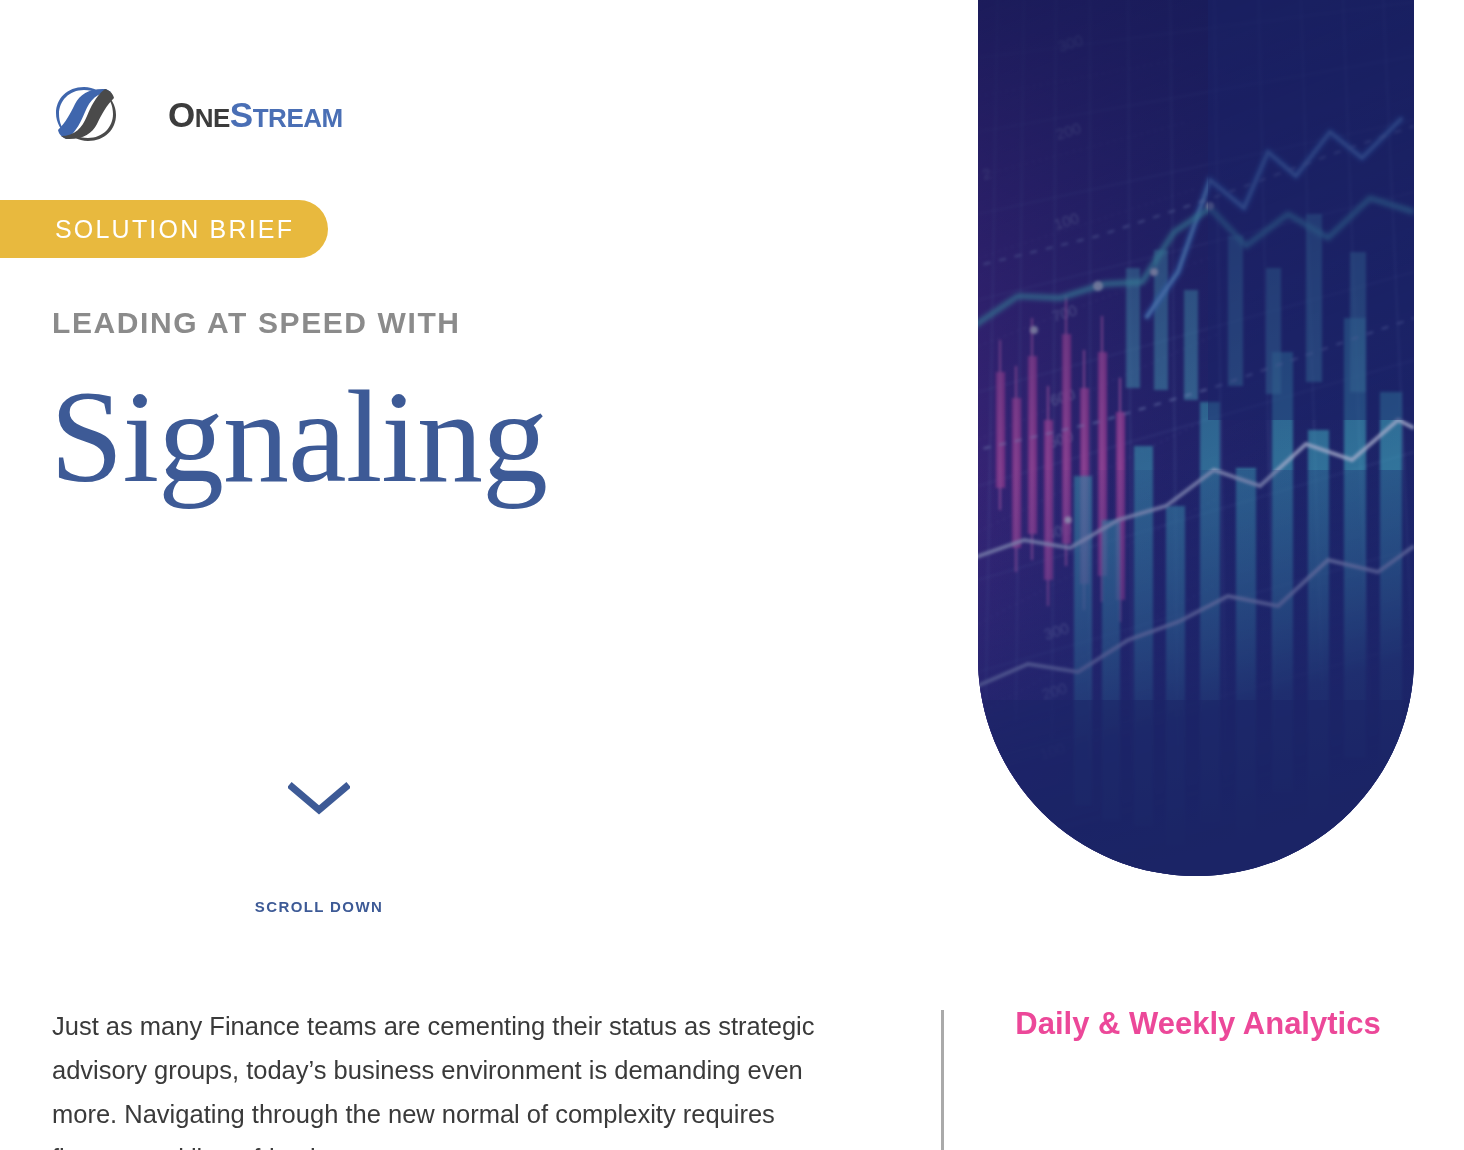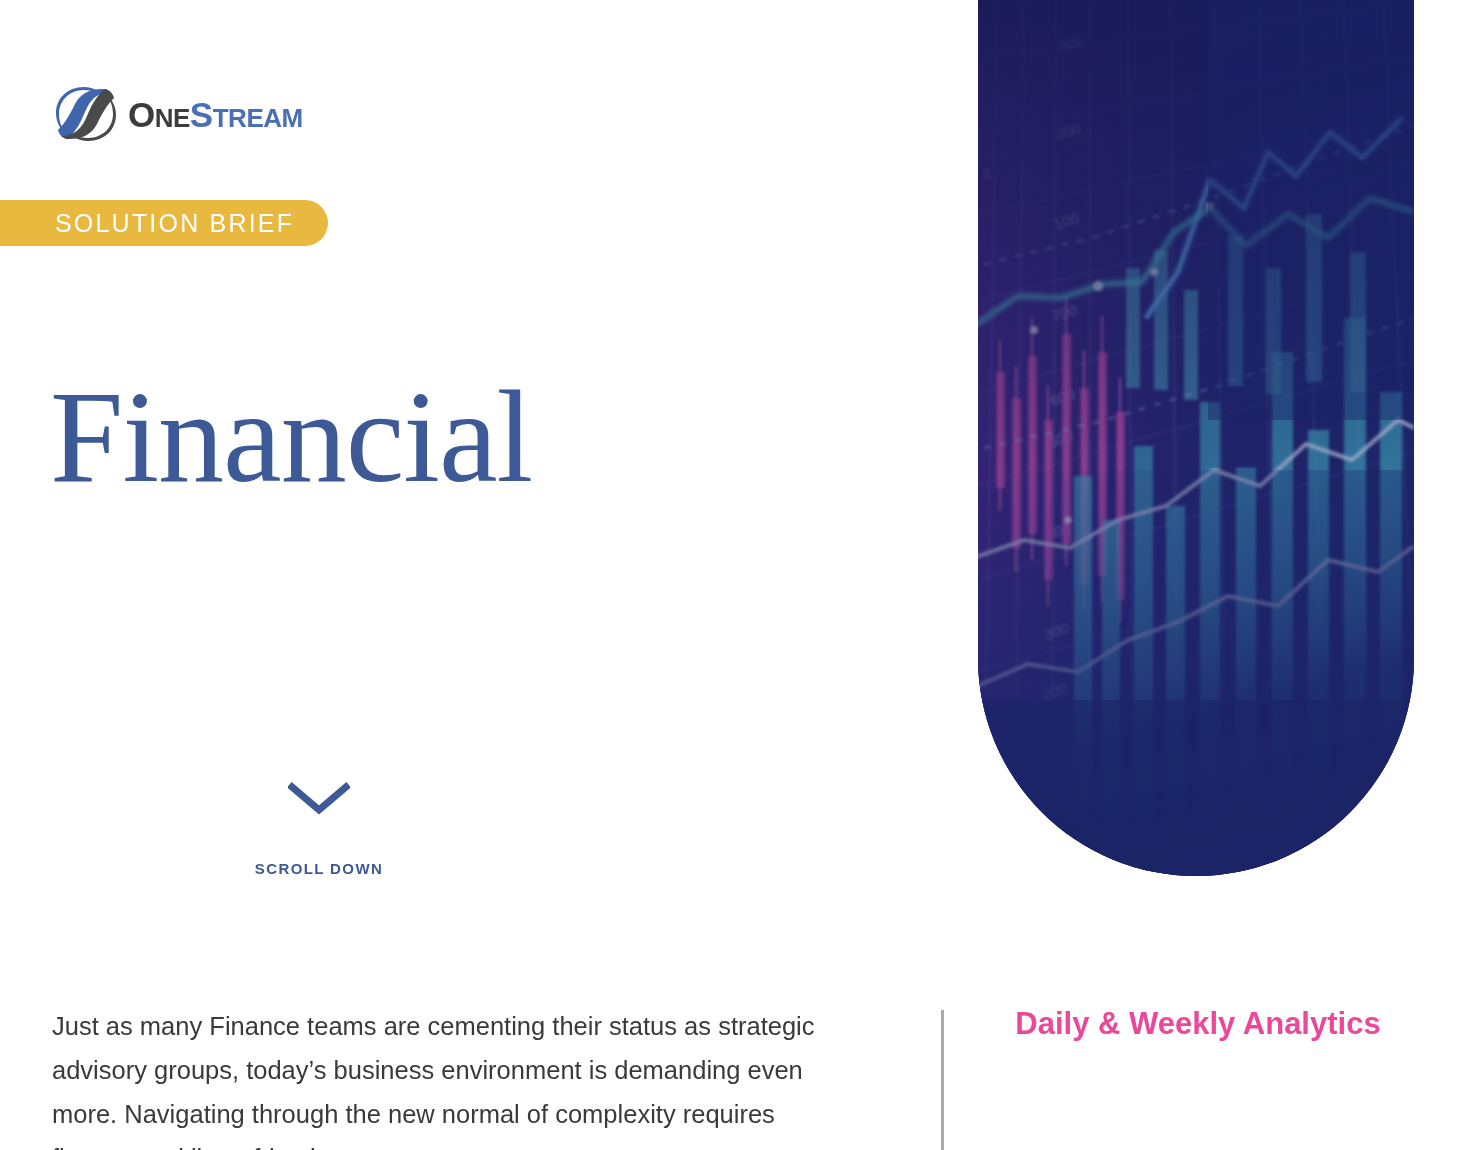--- a/index.html
+++ b/index.html
@@ -18,28 +18,28 @@
   }
   .logo-mark { width:72px; height:62px; display:block; }
   .logo-text {
     font-family:"Liberation Sans", sans-serif;
     font-weight:bold;
     font-size:35px;
     letter-spacing:-0.5px;
     line-height:1;
     white-space:nowrap;
   }
-  .logo-text .lt-one { color:#3c3c3c; }
+  .logo-text .lt-one { color:#3c3c3c;margin-left:40px; }
   .logo-text .lt-stream { color:#4a6fb5;text-align:center; }
   .logo-text .cap { font-size:35px; }
   .logo-text .sc { font-size:26px; }
 
   .badge {
     position:absolute; left:0; top:200px;
-    height:46px;
+    height:58px;
     background:#e8b93e;
     border-radius:0 29px 29px 0;
     display:flex; align-items:center;
     padding:0 34px 0 55px;
   }
   .badge-label {
     color:#ffffff;
     font-size:25px;
     letter-spacing:2.2px;
     font-weight:400;
@@ -66,21 +66,21 @@
   }
   .headline .hl-line { display:block; }
 
   .scroll-cue {
     position:absolute; left:180px; top:782px;
     width:278px;
     display:flex; flex-direction:column; align-items:center;
   }
   .chevron { display:block; }
   .scroll-label {
-    margin-top:44px;
+    margin-top:82px;
     color:#3d5a96;
     font-size:15px;
     font-weight:bold;
     letter-spacing:1.4px;
   }
 
   
   .hero {
     position:absolute; left:978px; top:0;
     width:436px; height:876px;
@@ -132,23 +132,24 @@
     </svg>
     <div class="logo-text">
       <span class="lt-one"><span class="cap">O</span><span class="sc">NE</span></span><span class="lt-stream"><span class="cap">S</span><span class="sc">TREAM</span></span>
     </div>
   </div>
 
   <div class="badge">
     <span class="badge-label">SOLUTION BRIEF</span>
   </div>
 
+  <div class="eyebrow">LEADING AT SPEED WITH</div>
 
   <h1 class="headline">
-    <span class="hl-line">Financial</span>
+    <span class="hl-line">Signaling</span>
   </h1>
 
   <div class="scroll-cue">
     <svg class="chevron" width="62" height="34" viewBox="0 0 62 34">
       <path d="M4 5 L31 28 L58 5" fill="none" stroke="#3d5a96" stroke-width="7" stroke-linecap="square" stroke-linejoin="miter"></path>
     </svg>
     <span class="scroll-label">SCROLL DOWN</span>
   </div>
 
   <div class="hero">

